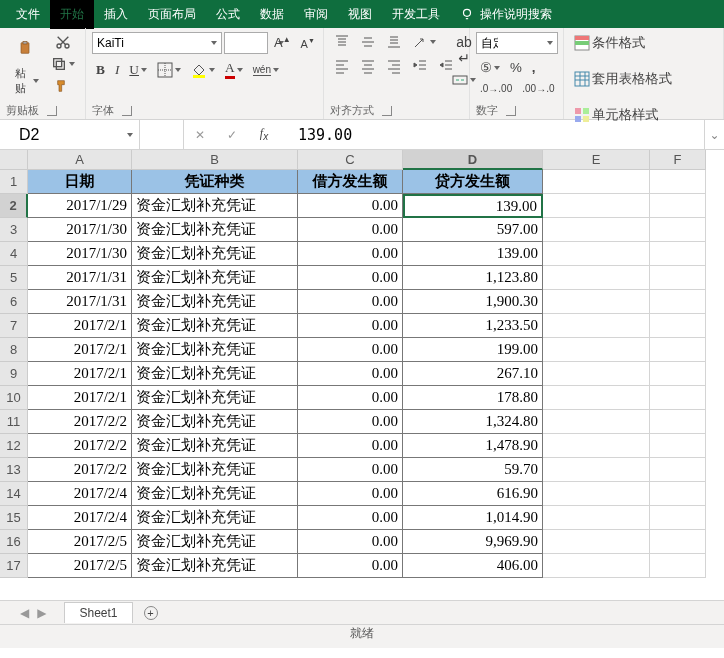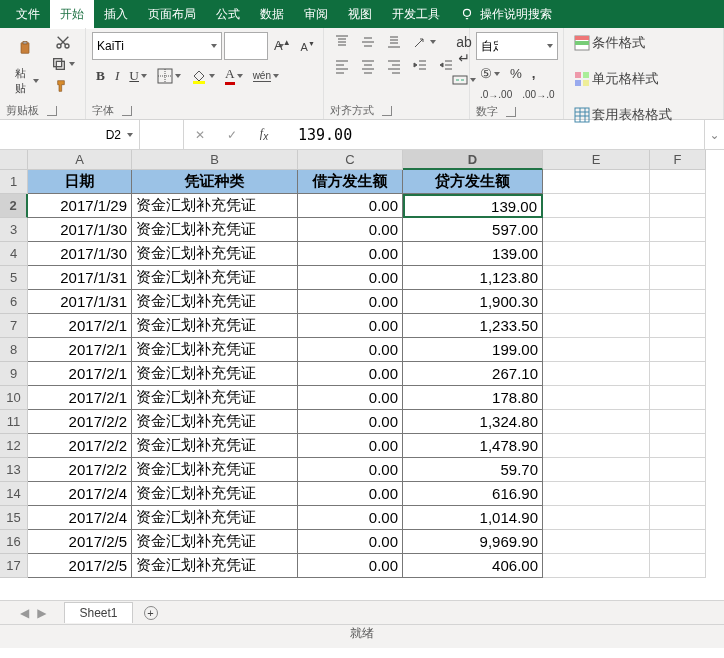--- a/index.html
+++ b/index.html
@@ -1,21 +1,21 @@
 <!DOCTYPE html>
 <html><head>
 <meta charset="utf-8">
 <style>
 * { box-sizing: border-box; margin: 0; padding: 0; font-family: "Microsoft YaHei", sans-serif; }
 body { width: 724px; height: 658px; background: #fff; overflow: hidden; font-size: 12px; }
 
 
 .menubar { background: #0f6e3e; height: 28px; display: flex; align-items: center; padding-left: 6px; }
 .menubar .tab { color: #fff; padding: 6px 10px; cursor: pointer; }
-.menubar .tab.active { background: #ffffff; color: #217346; }
+.menubar .tab.active { background: #000000; color: #217346; }
 .menubar .tell { display: flex; align-items: center; color: #fff; gap: 6px; padding: 0 10px; }
 .menubar .tell svg { width: 14px; height: 14px; }
 
 
 .ribbon { background: #f3f2f1; height: 92px; border-bottom: 1px solid #d4d4d4; display: flex; }
 .group { border-right: 1px solid #e1e1e1; padding: 4px 6px 0 6px; display: flex; flex-direction: column; justify-content: space-between; }
 .group-label { text-align: center; font-size: 11px; color: #666; padding: 2px 0 1px; display: flex; justify-content: flex-start; align-items: center; gap: 4px; }
 .group-body { flex: 1; display: flex; align-items: flex-start; gap: 4px; }
 .dlaunch { width: 10px; height: 10px; border: 1px solid #888; border-top: none; border-left: none; position: relative; }
 .dlaunch::after { content: ""; position: absolute; right: -1px; bottom: -1px; width: 4px; height: 4px; border-right: 1px solid #888; border-bottom: 1px solid #888; }
@@ -23,47 +23,47 @@
 .btn { background: transparent; border: none; padding: 2px 4px; cursor: pointer; display: inline-flex; align-items: center; justify-content: center; color: #444; }
 .drop-caret { width: 0; height: 0; border-left: 3px solid transparent; border-right: 3px solid transparent; border-top: 4px solid #666; margin-left: 2px; }
 
 .clip-big { display: flex; flex-direction: column; align-items: center; }
 .clip-icon { width: 28px; height: 32px; display: flex; align-items: center; justify-content: center; }
 .clip-label { font-size: 11px; color: #444; }
 
 .vstack { display: flex; flex-direction: column; gap: 2px; }
 .hstack { display: flex; flex-direction: row; align-items: center; gap: 2px; }
 
-.combo { background: #fff; border: 1px solid #ababab; height: 28px; display: inline-flex; align-items: center; padding: 0 4px; gap: 45px; }
+.combo { background: #fff; border: 1px solid #ababab; height: 22px; display: inline-flex; align-items: center; padding: 0 4px; gap: 45px; }
 .combo input { border: none; outline: none; font-size: 12px; width: 100%; }
 .combo .drop-caret { margin-left: 4px; }
 
 
 .fbar { height: 30px; border-bottom: 1px solid #d4d4d4; display: flex; align-items: stretch; background: #fff; }
 .namebox { width: 140px; border-right: 1px solid #d4d4d4; display: flex; align-items: center; }
-.namebox input { border: none; outline: none; padding: 0 4px; font-size: 12px; width: 100%; text-align: right; }
+.namebox input { border: none; outline: none; padding: 0 19px; font-size: 16px; width: 100%; }
 .namebox .drop-caret { margin-right: 6px; }
 .fbox { flex: 1; display: flex; align-items: center; overflow: hidden; }
 .fbox .fbtn { width: 32px; display: flex; justify-content: center; color: #999; }
 .fbox input { border: none; outline: none; font-family: Consolas, monospace; font-size: 15px; padding-left: 18px; flex: 1; }
 .fbar-exp { width: 20px; display: flex; align-items: center; justify-content: center; border-left: 1px solid #d4d4d4; color: #888; }
 
 
 .sheet-wrap { position: relative; height: 450px; overflow: hidden; }
 .grid { display: grid; grid-template-columns: 28px 104px 166px 105px 140px 107px 56px; }
 .ch, .rh, .corner { background: #e6e6e6; border-right: 1px solid #ccc; border-bottom: 1px solid #ccc; display: flex; align-items: center; justify-content: center; color: #555; font-size: 13px; }
 .ch { height: 20px; }
 .ch.sel { background: #d2d2d2; font-weight: bold; border-bottom: 2px solid #217346;}
 .rh.sel { background: #d2d2d2; font-weight: bold; border-right: 2px solid #217346;}
 .rh { height: 24px; }
 .corner { height: 20px; }
 .cell { border-right: 1px solid #d4d4d4; border-bottom: 1px solid #d4d4d4; height: 24px; display: flex; align-items: center; padding: 0 4px; font-family: KaiTi, serif; font-size: 15px; }
 .hdr { background: #9bc2e6; font-weight: bold; justify-content: center; border-right: 1px solid #777; border-bottom: 1px solid #777; }
 .dcell { border: 1px solid #777; border-top: none; border-left: none; }
-.cell.r { justify-content: flex-end; font-family: Liberation Sans, sans-serif; }
+.cell.r { justify-content: flex-end; font-family: Liberation Serif, serif; }
 .cell.sel { border: 2px solid #217346; }
 
 
 .sheet-tabs { height: 24px; background: #f3f2f1; border-top: 1px solid #d4d4d4; display: flex; align-items: center; padding-left: 20px; font-size: 12px; }
 .sheet-tabs .nav { display: flex; gap: 8px; color: #999; padding-right: 18px; }
 .stab { background: #fff; border: 1px solid #ccc; border-bottom: none; padding: 3px 14px; color: #404040; }
 .add-sheet { padding: 0 10px; color: #444; border: 1px solid transparent; }
 .add-sheet .plus { width: 14px; height: 14px; border: 1px solid #888; border-radius: 50%; display: inline-flex; align-items: center; justify-content: center; font-size: 11px; }
 
 .status { height: 24px; background: #f3f2f1; border-top: 1px solid #d4d4d4; display: flex; align-items: center; padding: 0 8px; gap: 14px; color: #555; flex-direction: column; }
@@ -311,34 +311,34 @@
     <div class="group-body vstack" style="gap:14px">
       <button class="btn hstack">
           <svg class="svgico" viewBox="0 0 16 16">
             <rect x="1" y="1" width="14" height="14" fill="#fff" stroke="#888"></rect>
             <rect x="1" y="1" width="14" height="4" fill="#e77"></rect>
             <rect x="1" y="6" width="14" height="4" fill="#7c7"></rect>
           </svg>
           <span>条件格式</span>
         </button>
       <button class="btn hstack">
+          <svg class="svgico" viewBox="0 0 16 16" fill="none" stroke="#48a">
+            <rect x="1" y="1" width="14" height="14"></rect>
+            <path d="M1 5h14M1 9h14M6 1v14M11 1v14"></path>
+          </svg>
+          <span>套用表格格式</span>
+        </button>
+      <button class="btn hstack">
           <svg class="svgico" viewBox="0 0 16 16">
             <rect x="1" y="1" width="6" height="6" fill="#e9a"></rect>
             <rect x="9" y="1" width="6" height="6" fill="#ae9"></rect>
             <rect x="1" y="9" width="6" height="6" fill="#9ae"></rect>
             <rect x="9" y="9" width="6" height="6" fill="#ee9"></rect>
           </svg>
           <span>单元格样式</span>
-        </button>
-      <button class="btn hstack">
-          <svg class="svgico" viewBox="0 0 16 16" fill="none" stroke="#48a">
-            <rect x="1" y="1" width="14" height="14"></rect>
-            <path d="M1 5h14M1 9h14M6 1v14M11 1v14"></path>
-          </svg>
-          <span>套用表格格式</span>
         </button>
     </div>
     <div class="group-label">
         <span>样式</span>
       </div>
   </div>
 </div>
 
 <div class="fbar">
   <div class="namebox">

